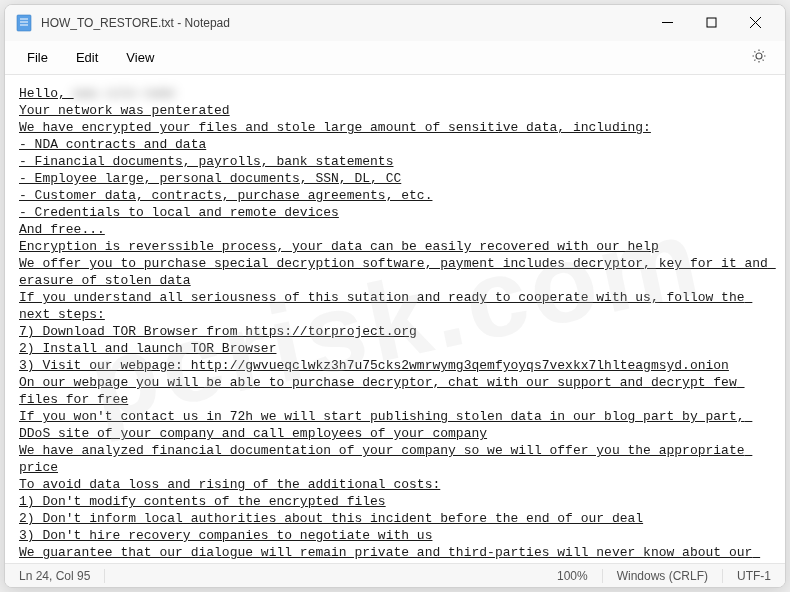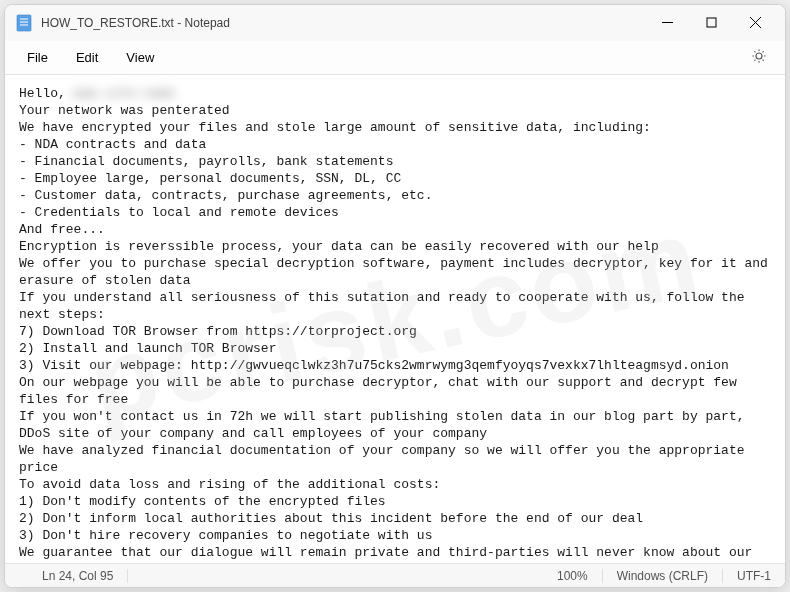--- a/index.html
+++ b/index.html
@@ -96,41 +96,41 @@
       border-top: 1px solid #e5e5e5;
       font-size: 12px;
       color: #555;
       background: #f7f7f7;
       flex-shrink: 0;
     }
     .status-section {
       padding: 0 14px;
       border-right: 1px solid #e0e0e0;
     }
-    .status-section:first-child { border-left: none; margin-left: 23px; }
+    .status-section:first-child { border-left: none; }
     .status-spacer { flex: 1; }
     .watermark {
       position: absolute;
       top: 50%;
       left: 50%;
       transform: translate(-50%, -50%) rotate(-12deg);
       font-size: 110px;
       font-weight: bold;
       color: rgba(200,200,200,0.18);
       letter-spacing: 4px;
       pointer-events: none;
       font-family: Arial, sans-serif;
       white-space: nowrap;
     }
     .redacted {
       color: transparent;
       text-shadow: 0 0 8px rgba(0,0,0,0.6);
       filter: blur(3px);
     }
-    .text-line { display: inline; }
+    .text-line { display: inline; text-decoration: underline; }
   </style>
 </head>
 <body>
 
 <div class="window">
 
   <div class="titlebar">
     <span class="app-icon">
       <svg viewBox="0 0 18 18">
           <rect x="2" y="1" width="14" height="16" rx="1" fill="#5aa0e6" stroke="#3a7fc6" stroke-width="0.6"></rect>

